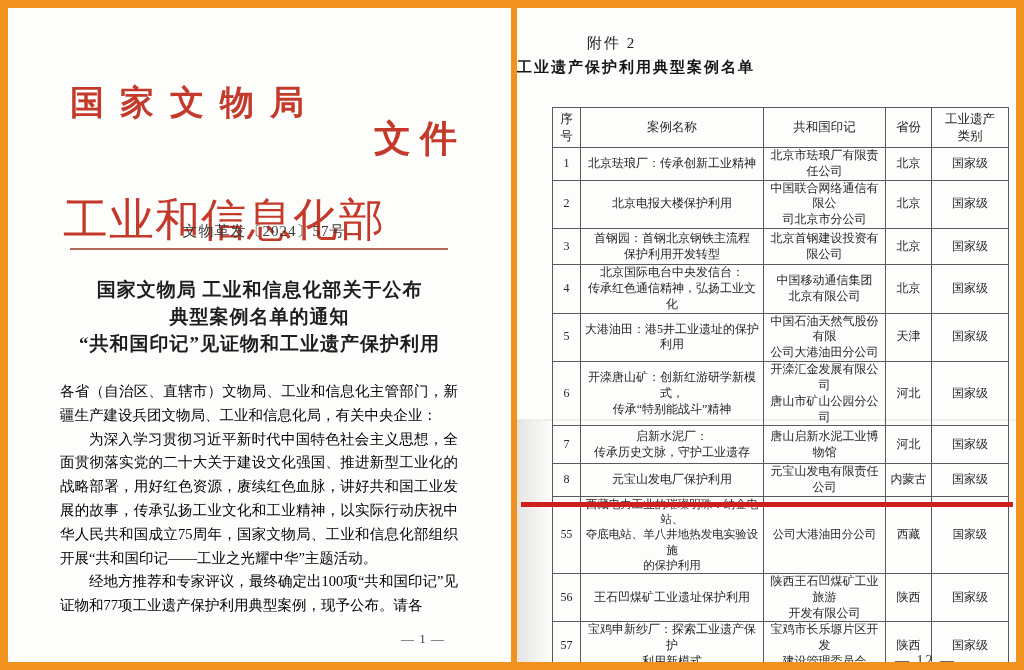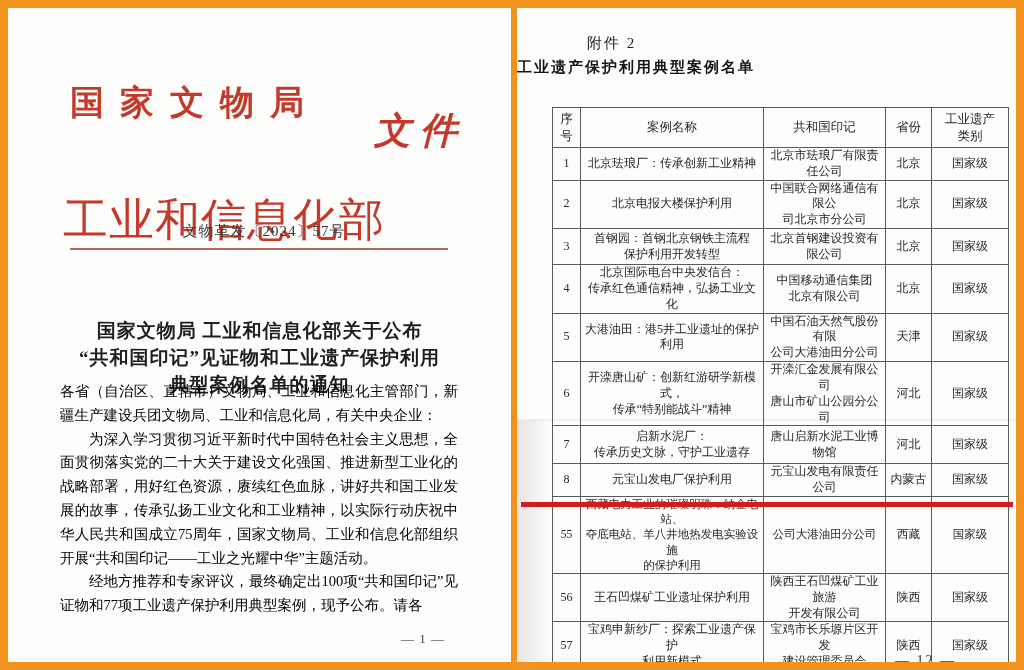--- a/index.html
+++ b/index.html
@@ -22,28 +22,28 @@
   
   .agency1{
     position:absolute;left:62px;top:56px;font-size:34px;font-weight:bold;
     color:var(--header_red);letter-spacing:16px;white-space:nowrap;margin-top:16px;
   }
   .agency2{
     position:absolute;left:55px;top:136px;font-size:45px;font-weight:normal;
     color:var(--header_red);letter-spacing:1px;white-space:nowrap;margin-top:46px;
   }
   .doc-type{
-    position:absolute;left:366px;top:98px;font-size:37px;font-weight:bold;
-    color:var(--header_red);letter-spacing:9px;white-space:nowrap;font-style:italic;
+    position:absolute;left:366px;top:106px;font-size:37px;font-weight:bold;
+    color:var(--header_red);letter-spacing:9px;white-space:nowrap;
   }
   .doc-number{position:absolute;top:214px;width:100%;text-align:center;font-size:15px;color:#3a3a3a;letter-spacing:1px;padding-left:9px;}
   .header-rule{position:absolute;top:240px;left:62px;width:378px;height:2px;background:var(--rule_red);}
   .doc-title{
     position:absolute;top:268px;left:0;width:100%;text-align:center;
-    font-size:19px;font-weight:bold;color:#1e1e1e;line-height:27px;letter-spacing:1px;margin-top:41px;
+    font-size:19px;font-weight:bold;color:#1e1e1e;line-height:27px;letter-spacing:1px;
   }
   .doc-body{
     position:absolute;top:372px;left:52px;width:398px;
     font-size:14.5px;line-height:23.8px;color:#000000;text-align:justify;
   }
   .doc-body p{margin:0;}
   .doc-body p.indent{text-indent:2em;}
   .page-num-left{position:absolute;top:623px;right:66px;font-size:13px;color:#444;letter-spacing:1px;}
 
   
@@ -84,22 +84,22 @@
 <body>
 
 <div class="page page-left">
   <div class="agency1">国家文物局</div>
   <div class="agency2">工业和信息化部</div>
   <div class="doc-type">文件</div>
   <div class="doc-number">文物革发〔2024〕57号</div>
   <div class="header-rule"></div>
   <div class="doc-title">
     <div>国家文物局 工业和信息化部关于公布</div>
+    <div>典型案例名单的通知</div>
     <div>“共和国印记”见证物和工业遗产保护利用</div>
-    <div>典型案例名单的通知</div>
   </div>
   <div class="doc-body">
     <p>各省（自治区、直辖市）文物局、工业和信息化主管部门，新疆生产建设兵团文物局、工业和信息化局，有关中央企业：</p>
     <p class="indent">为深入学习贯彻习近平新时代中国特色社会主义思想，全面贯彻落实党的二十大关于建设文化强国、推进新型工业化的战略部署，用好红色资源，赓续红色血脉，讲好共和国工业发展的故事，传承弘扬工业文化和工业精神，以实际行动庆祝中华人民共和国成立75周年，国家文物局、工业和信息化部组织开展“共和国印记——工业之光耀中华”主题活动。</p>
     <p class="indent">经地方推荐和专家评议，最终确定出100项“共和国印记”见证物和77项工业遗产保护利用典型案例，现予公布。请各</p>
   </div>
   <div class="page-num-left">— 1 —</div>
 </div>
 
 <div class="page page-right">

